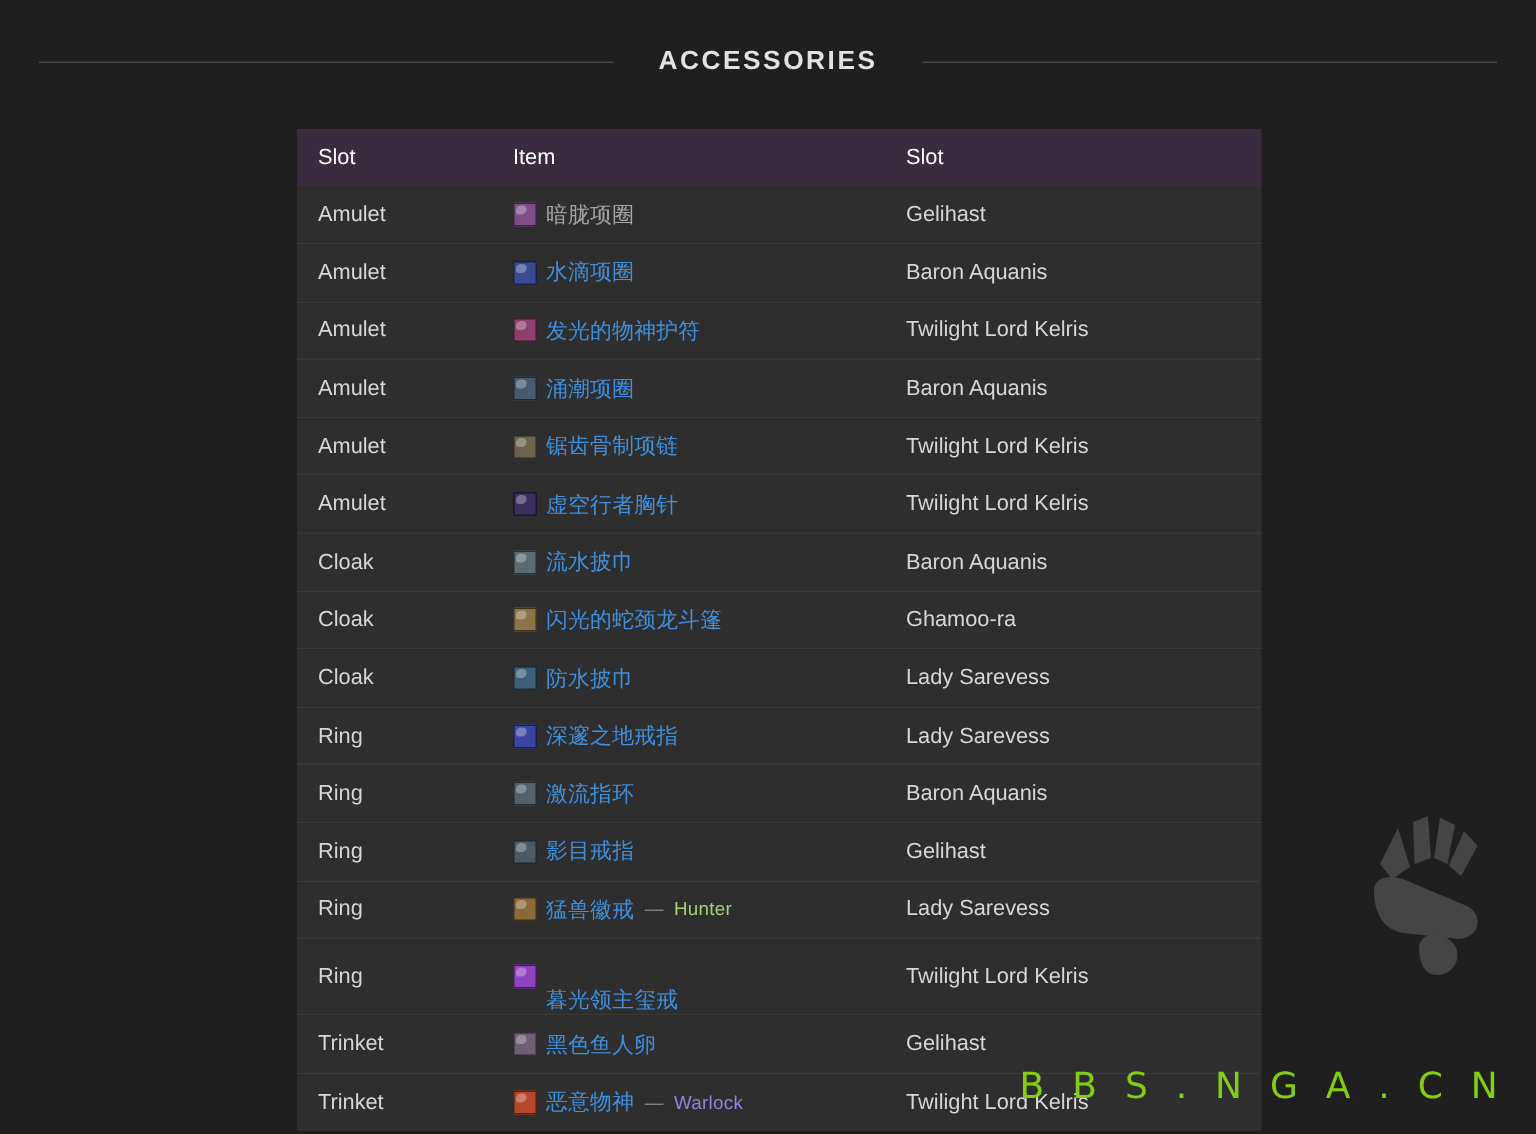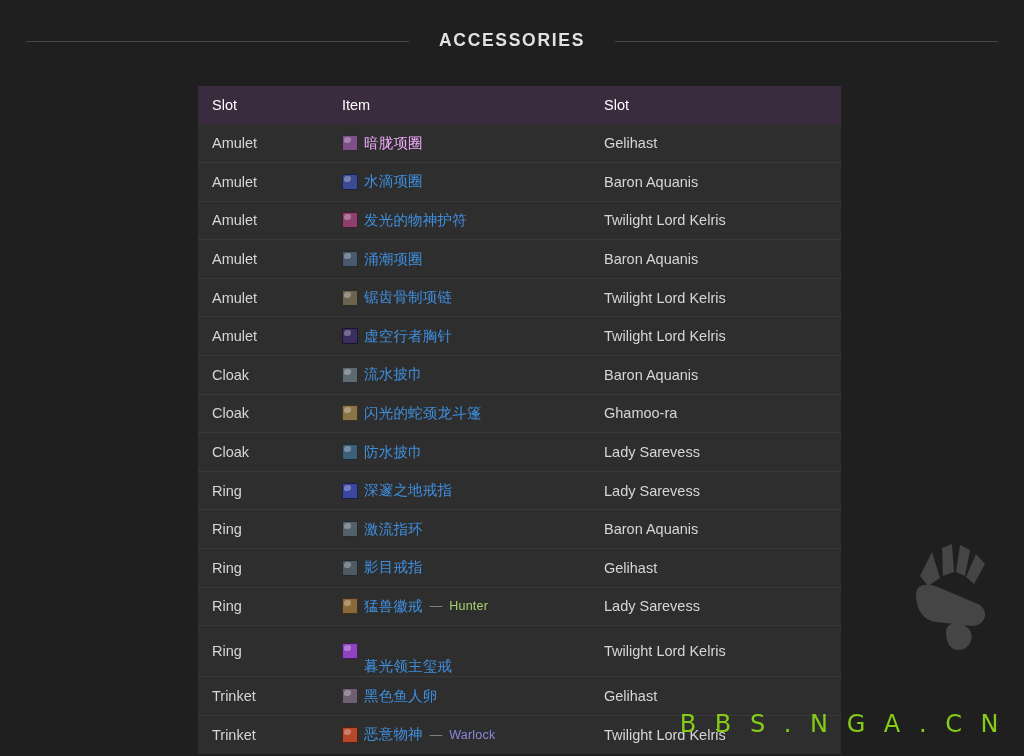--- a/index.html
+++ b/index.html
@@ -183,21 +183,21 @@
         </tr>
       </thead>
       <tbody id="loot-body">
           <tr>
             <td class="slot-cell">Amulet</td>
             <td class="item-cell">
               <div class="item-inner">
                 <span class="item-icon" style="background: rgb(125, 79, 134);">
                   <span class="glint"></span>
                 </span>
-                <a class="item-name" style="color: #f0abfc; text-decoration: none;">暗胧项圈</a>
+                <a class="item-name" style="color: #a3a3a3; text-decoration: none;">暗胧项圈</a>
               </div>
             </td>
             <td class="boss-cell">Gelihast</td>
           </tr>
           <tr>
             <td class="slot-cell">Amulet</td>
             <td class="item-cell">
               <div class="item-inner">
                 <span class="item-icon" style="background: rgb(60, 74, 147);">
                   <span class="glint"></span>

